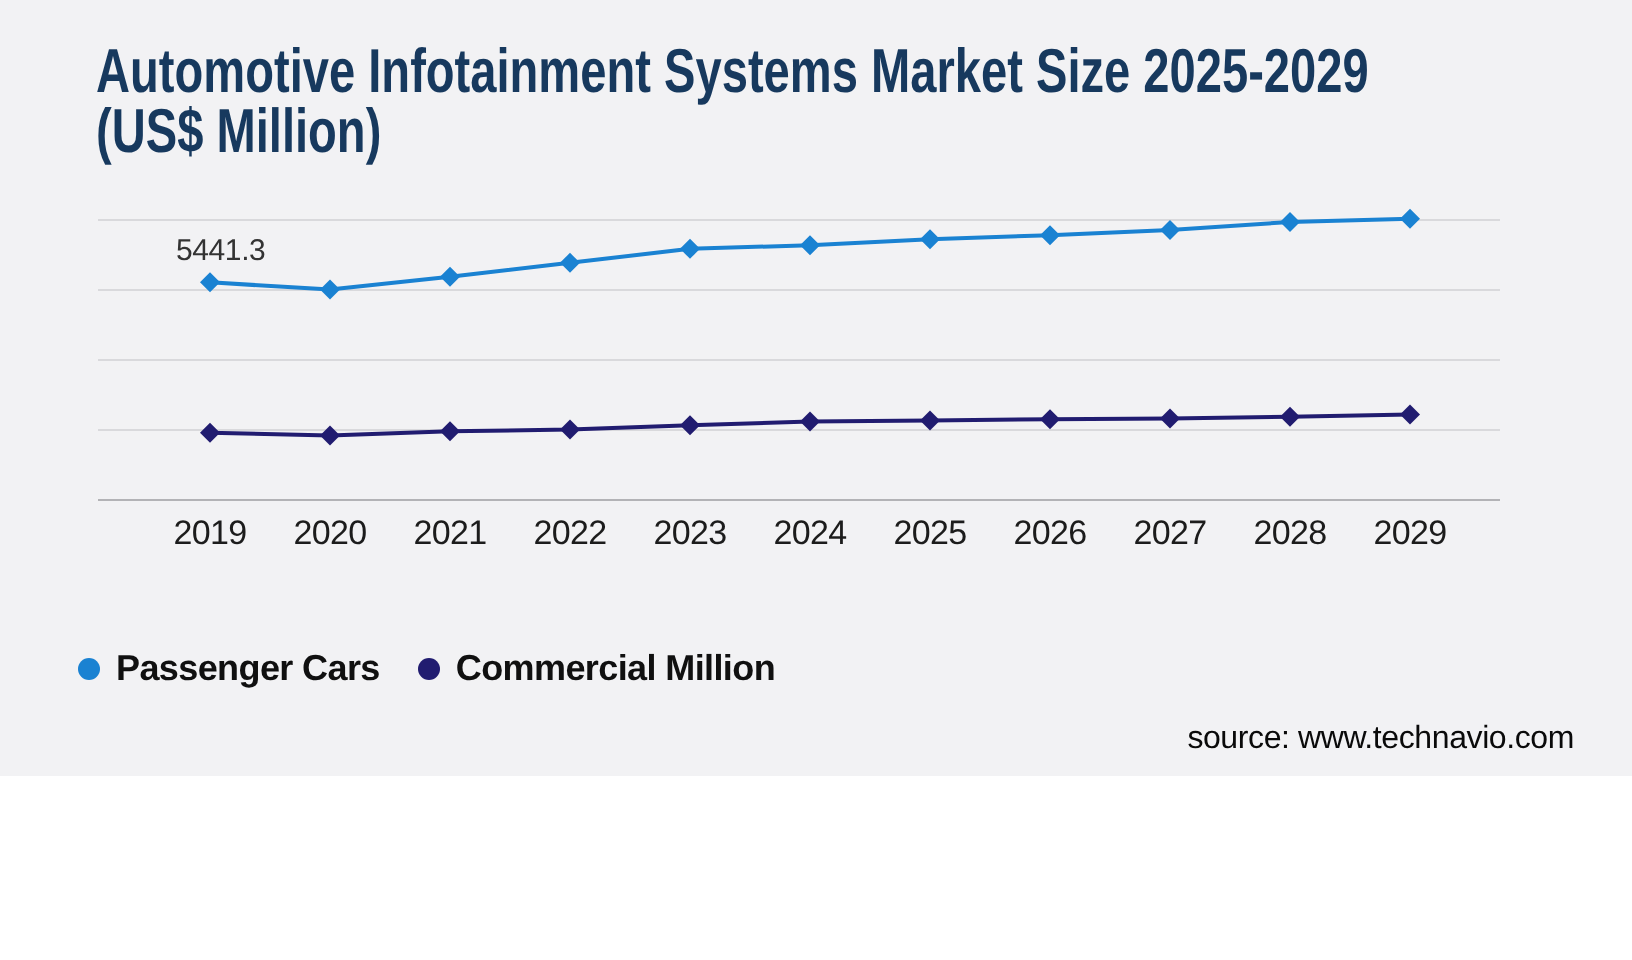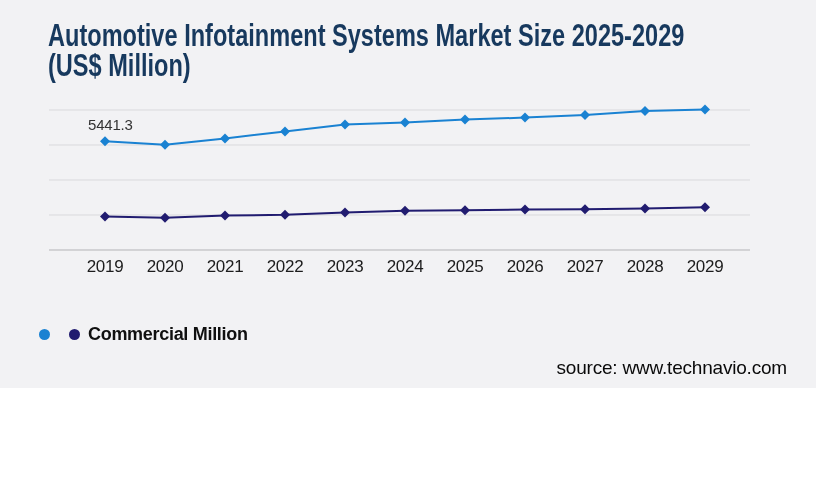--- a/index.html
+++ b/index.html
@@ -43,21 +43,21 @@
     font-weight: bold;
     font-size: 18px;
     letter-spacing: -0.3px;
     color: #101010;
   }
   .dot { width: 11px; height: 11px; border-radius: 50%; flex: 0 0 auto; }
   .source {
     position: absolute;
     right: 29px;
     bottom: 9px;
-    font-size: 19px;
+    font-size: 16px;
     letter-spacing: -0.2px;
     color: #0a0a0a;
     margin-left: 48px;
   }
 </style>
 </head>
 <body>
 
 <div class="page" style="background: rgb(242, 242, 244);">
   <h1 class="title" style="color: rgb(23, 57, 94);">
@@ -105,20 +105,21 @@
       <text x="465" y="272" text-anchor="middle" font-size="17" fill="#1c1c1c" letter-spacing="-0.3">2025</text>
       <text x="525" y="272" text-anchor="middle" font-size="17" fill="#1c1c1c" letter-spacing="-0.3">2026</text>
       <text x="585" y="272" text-anchor="middle" font-size="17" fill="#1c1c1c" letter-spacing="-0.3">2027</text>
       <text x="645" y="272" text-anchor="middle" font-size="17" fill="#1c1c1c" letter-spacing="-0.3">2028</text>
       <text x="705" y="272" text-anchor="middle" font-size="17" fill="#1c1c1c" letter-spacing="-0.3">2029</text>
     </svg>
 
   <div class="legend" id="legend">
       <div class="legend-item">
         <span class="dot" style="background: rgb(26, 130, 210);"></span>
+        <span>Passenger Cars</span>
       </div>
       <div class="legend-item">
         <span class="dot" style="background: rgb(33, 28, 112);"></span>
         <span>Commercial Million</span>
       </div>
     </div>
 
   <div class="source">source: www.technavio.com</div>
 </div>
 

